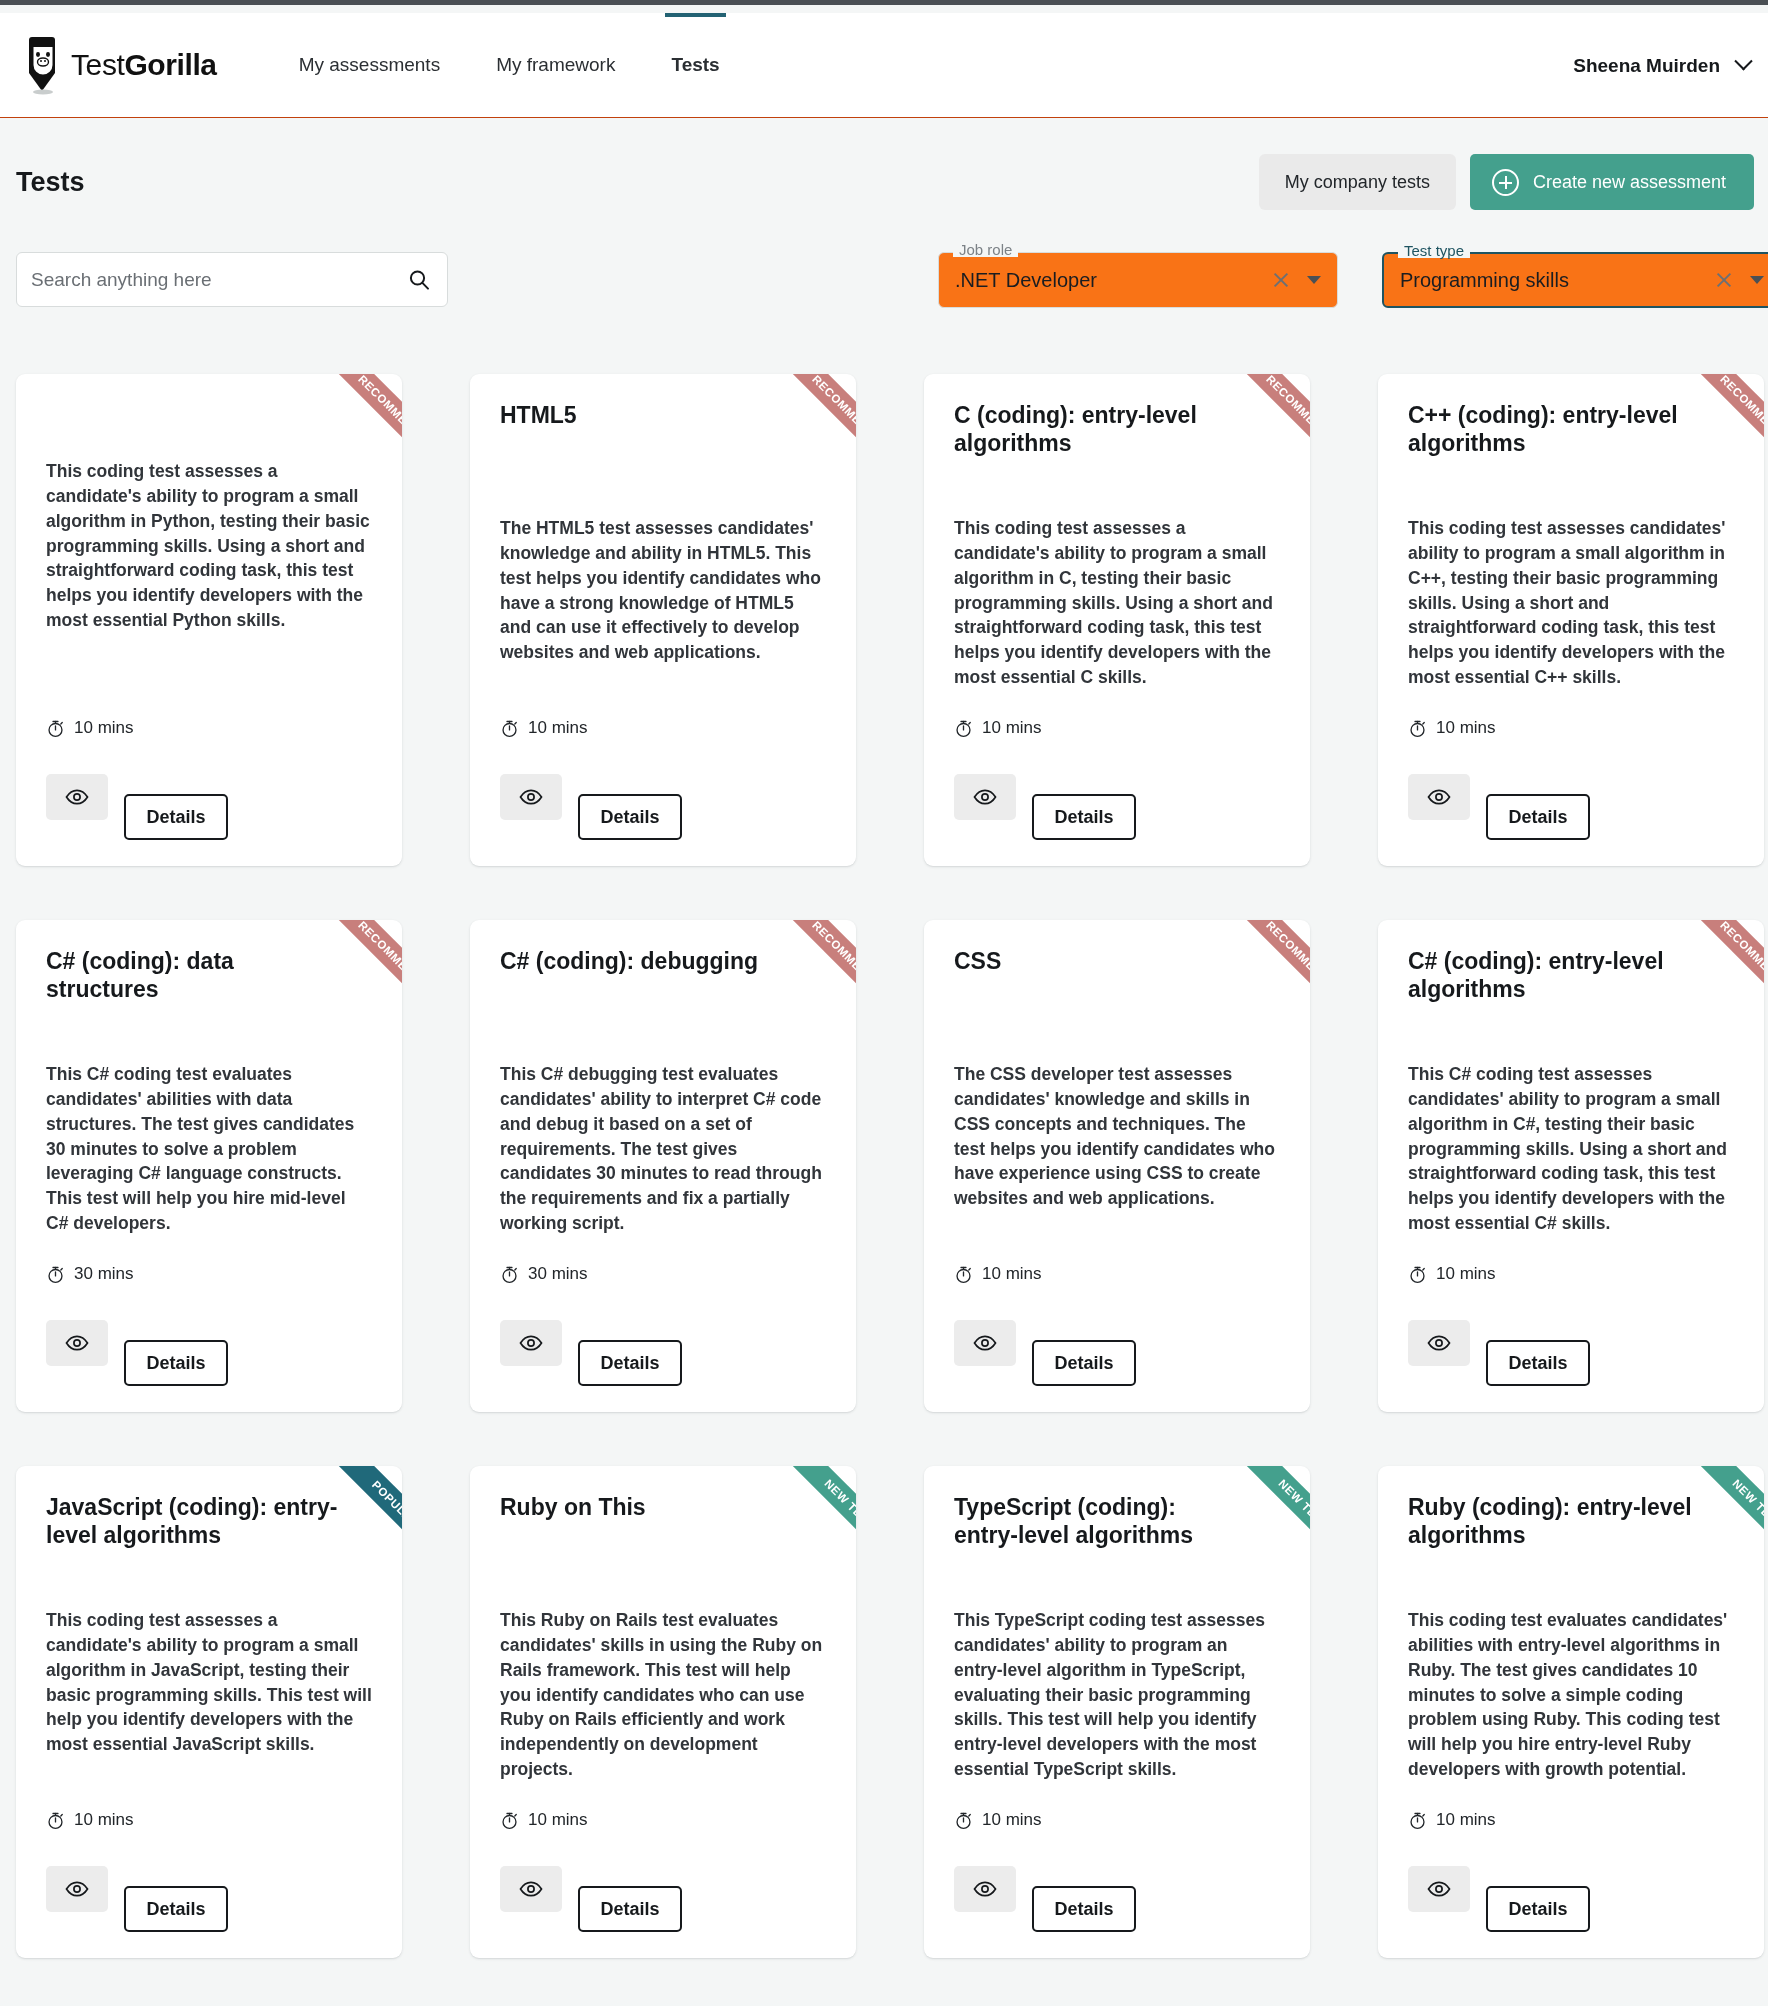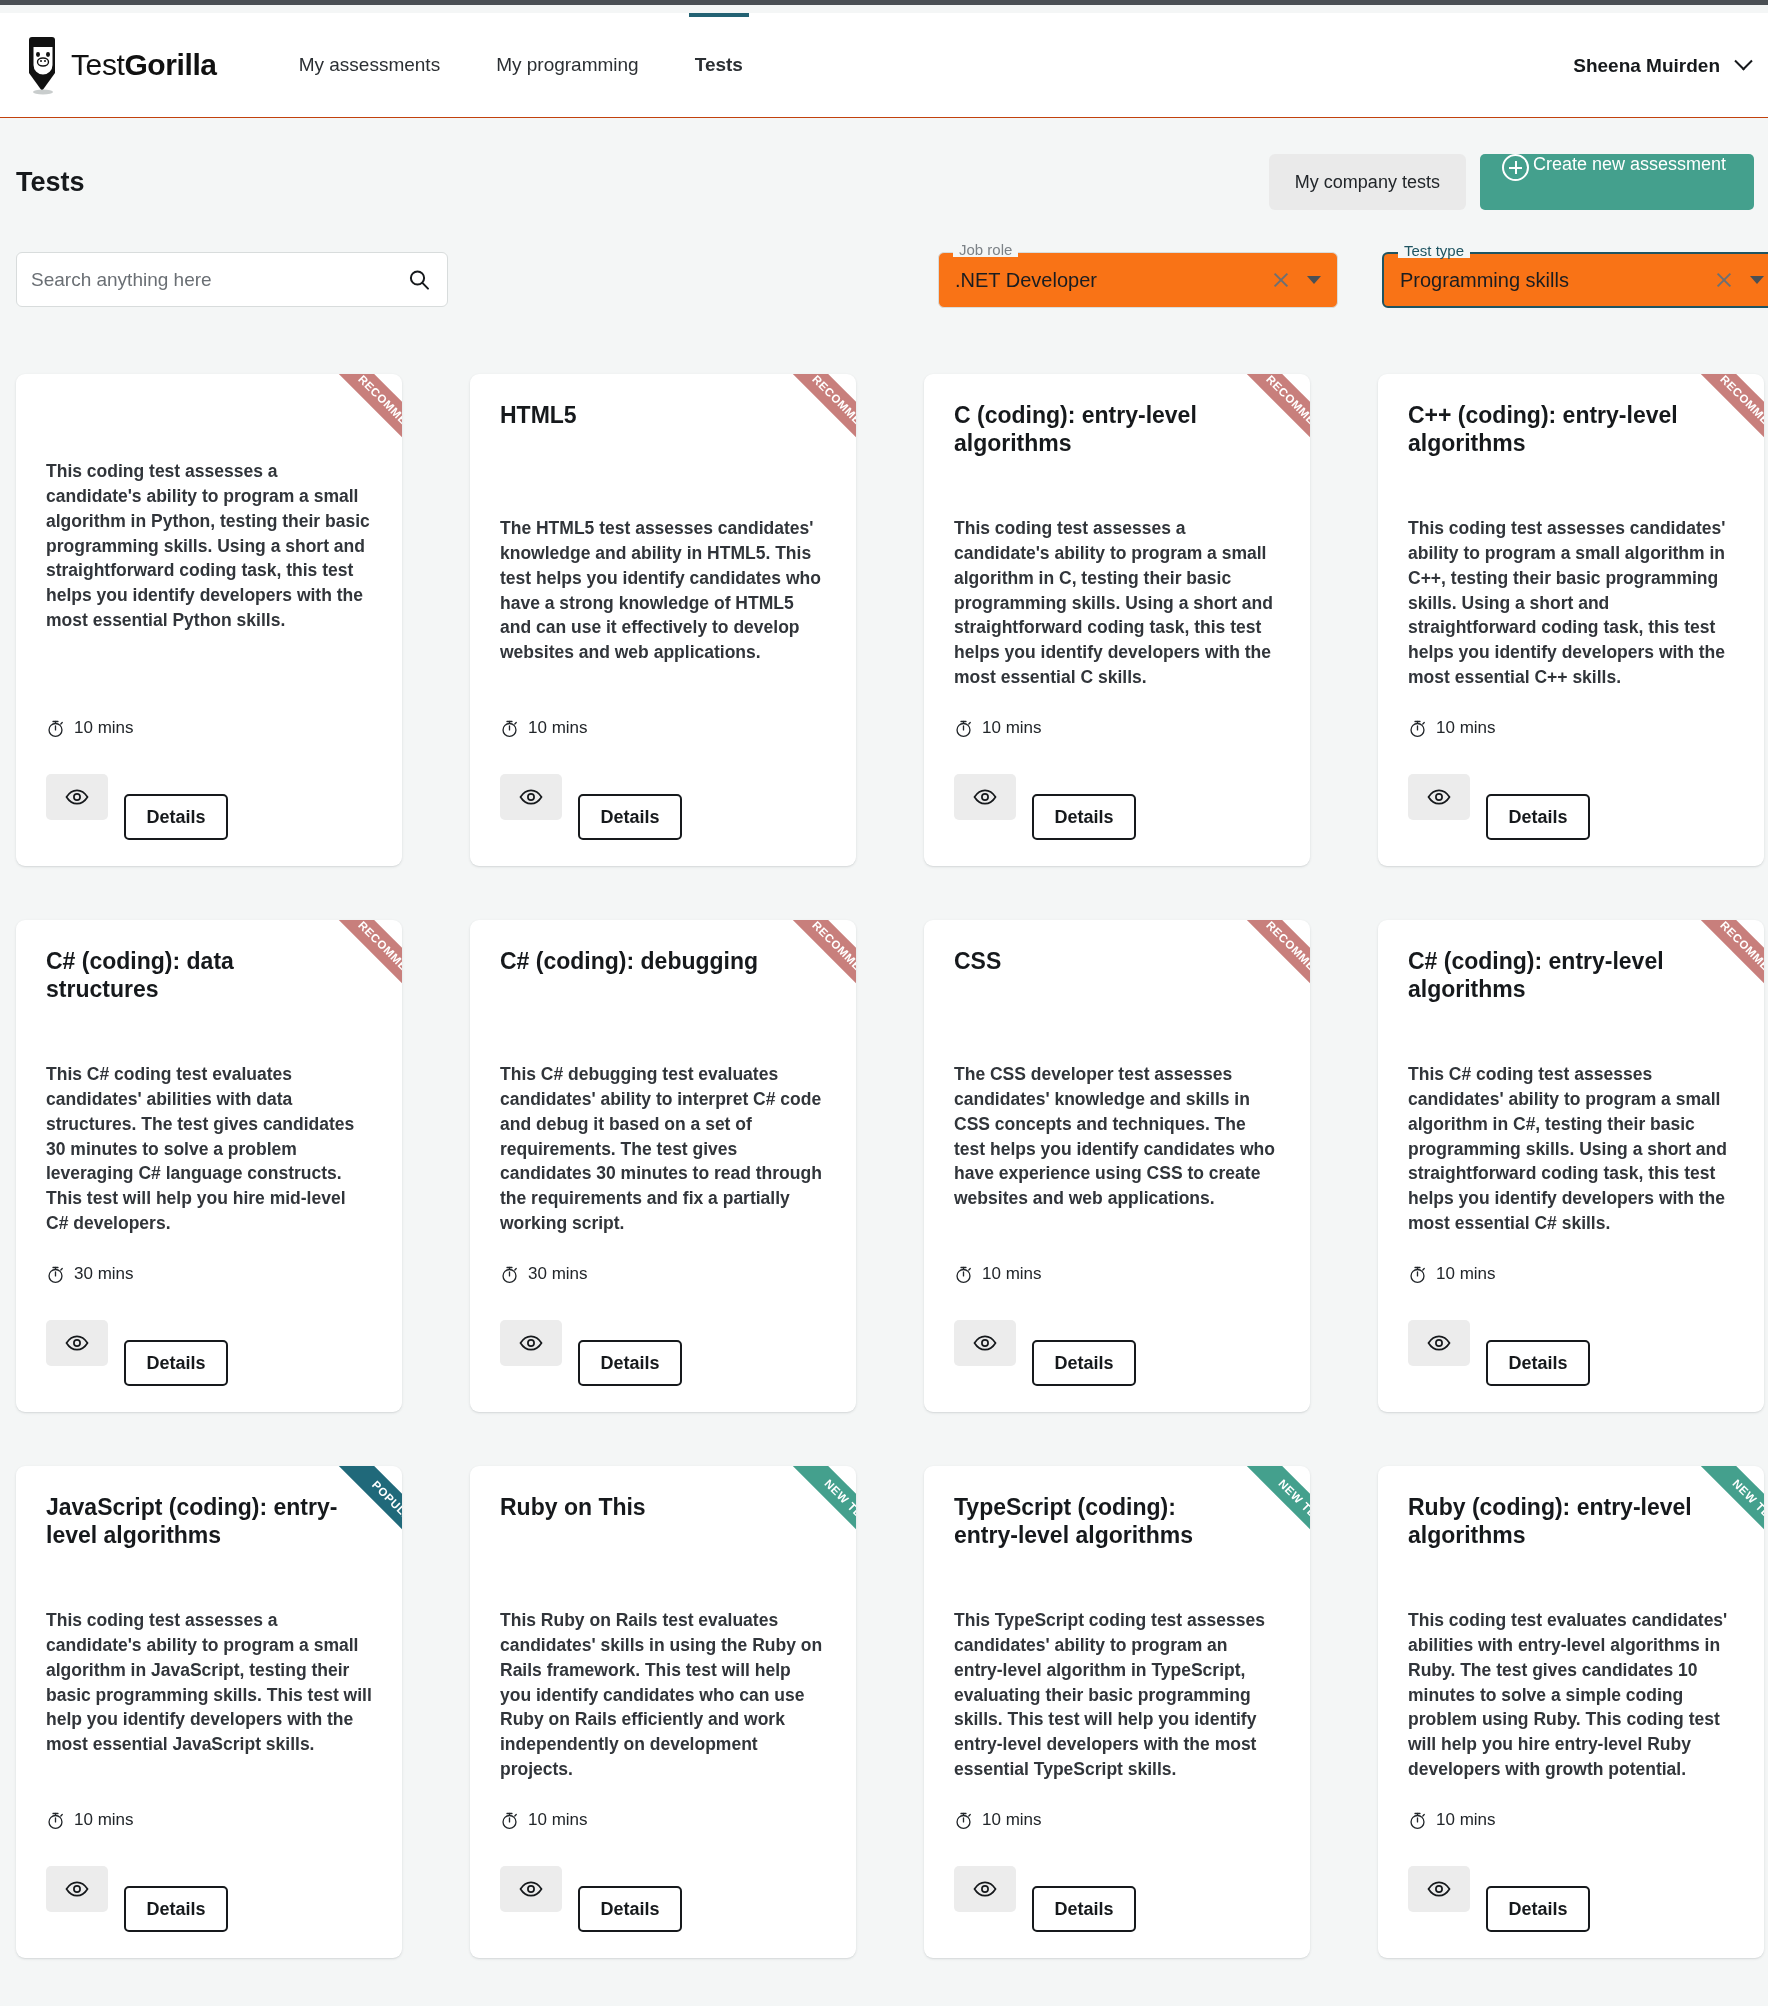--- a/index.html
+++ b/index.html
@@ -60,21 +60,21 @@
   .head-actions { display: flex; align-items: center; gap: 14px; }
   .btn-company {
     background: #eaeaea; border: none; border-radius: 6px;
     font-size: 18px; color: #22262a; font-weight: 400;
     padding: 0 26px; height: 56px; cursor: pointer;
     font-family: "Liberation Sans", sans-serif;
   }
   .btn-create {
     background: #44a08d; border: none; border-radius: 5px;
     font-size: 18px; color: #ffffff; height: 56px;
-    display: flex; align-items: flex-start; gap: 4px;
+    display: flex; align-items: center; gap: 14px;
     padding: 0 28px 0 22px; cursor: pointer;
     font-family: "Liberation Sans", sans-serif;
   }
   .plus-circle {
     width: 27px; height: 27px; border: 2px solid #fff; border-radius: 50%;
     position: relative; flex: 0 0 auto;
   }
   .plus-circle::before, .plus-circle::after {
     content: ""; position: absolute; background: #fff;
   }
@@ -209,21 +209,21 @@
         <circle cx="19" cy="27" r="1" fill="#111"></circle>
         <circle cx="23" cy="27" r="1" fill="#111"></circle>
         <ellipse cx="21" cy="58" rx="10" ry="2.4" fill="#c9cdcd"></ellipse>
       </svg>
     </div>
     <div class="brand-text"><span class="light">Test</span><b>Gorilla</b></div>
   </div>
 
   <div class="navlinks">
     <div class="navlink">My assessments</div>
-    <div class="navlink">My programming</div>
+    <div class="navlink">My framework</div>
     <div class="navlink active">Tests</div>
   </div>
 
   <div class="user-area">
     <span class="user-name">Sheena Muirden</span>
     <span class="user-caret"></span>
   </div>
 </div>
 
 <div class="page">

